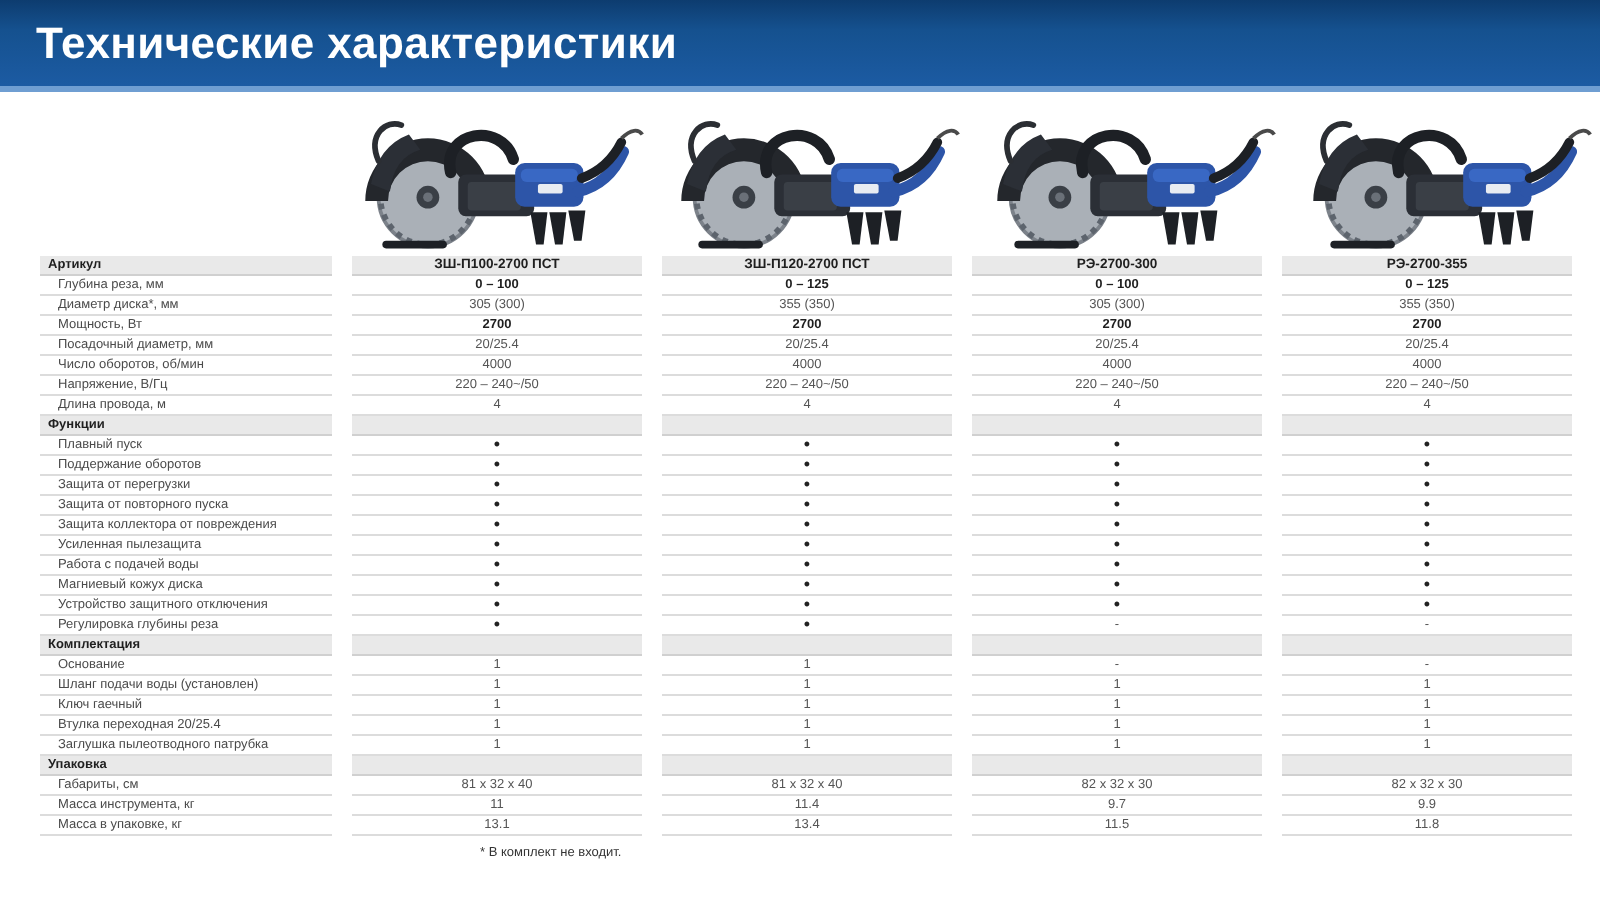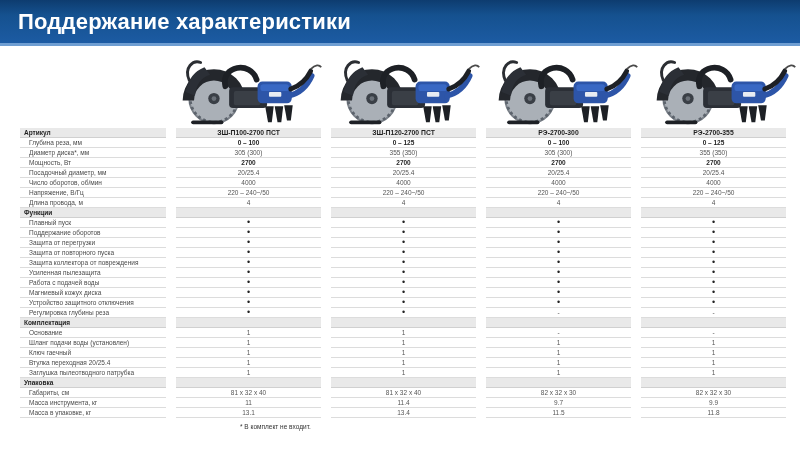--- a/index.html
+++ b/index.html
@@ -73,21 +73,21 @@
       <path d="M94,55 l3,17 h4 l2,-17 Z" fill="#1d2025"></path>
       <path d="M104,55 l3,17 h4 l2,-17 Z" fill="#1d2025"></path>
       <path d="M114,54 l3,16 h4 l2,-16 Z" fill="#1d2025"></path>
 
       <rect x="16" y="70" width="34" height="4" rx="2" fill="#1d2025"></rect>
     </g>
   </defs>
 </svg>
 
 <div class="topbar">
-  <h1>Поддержание характеристики</h1>
+  <h1>Технические характеристики</h1>
 </div>
 
 <div class="products">
   <div class="pimg-spacer"></div>
   <div class="pimg">
       <svg viewBox="0 0 156 78">
         <use href="#cutter"></use>
       </svg>
     </div>
   <div class="pimg">

